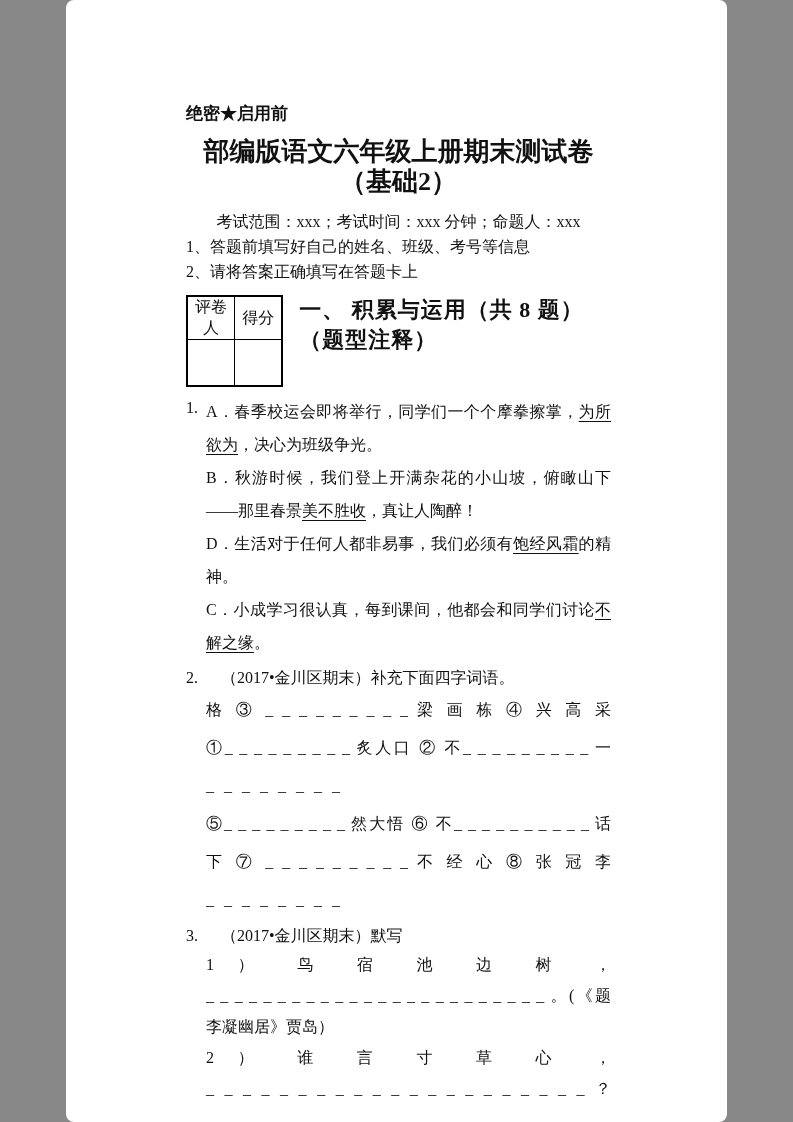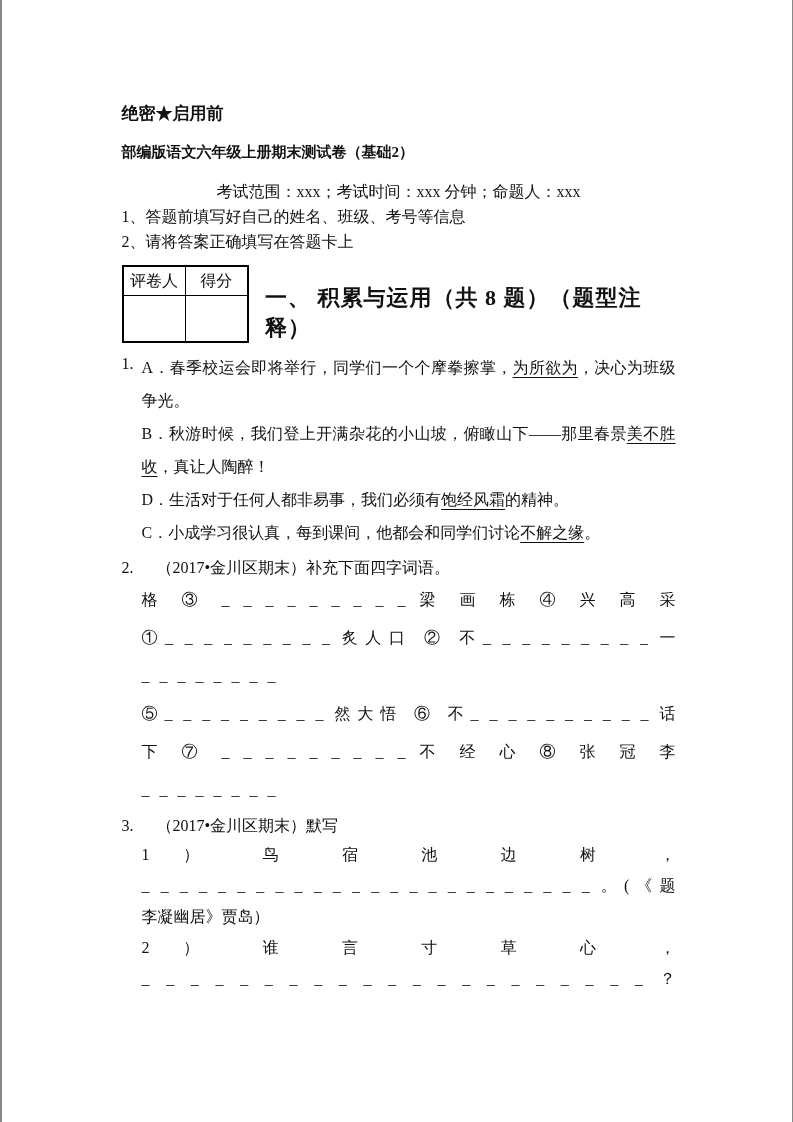--- a/index.html
+++ b/index.html
@@ -1,26 +1,26 @@
 <!DOCTYPE html>
 <html lang="zh"><head>
 <meta charset="utf-8">
 <style>
   html,body{margin:0;padding:0;background:#888;}
   .page{
-    width:790px;height:1122px;background:#ffffff;margin:0 auto;
+    width:661px;height:1122px;background:#ffffff;margin:0 auto;
     box-sizing:border-box;padding:103px 116px 0 120px;
     font-family:"Liberation Serif","DejaVu Serif",serif;
-    color:#111;font-size:16px;position:relative;overflow:hidden;
+    color:#111;font-size:16px;position:relative;overflow:hidden;border-radius:8px;
   }
   .secret{font-weight:bold;font-size:17px;line-height:22px;}
-  .title{font-weight:bold;font-size:15px;line-height:30px;margin-top:12px;}
+  .title{font-weight:bold;font-size:26px;line-height:30px;text-align:center;margin-top:12px;}
   .subtitle{font-size:16px;line-height:24px;text-align:center;margin-top:13px;}
   .notices{font-size:16px;line-height:25px;}
-  .score-section{margin-top:11px;display:flex;align-items:flex-end;}
+  .score-section{margin-top:11px;display:flex;align-items:flex-start;}
   table.score-table{border-collapse:collapse;border:2px solid #000;table-layout:fixed;}
   table.score-table td{border:1px solid #000;width:63px;text-align:center;font-size:16px;padding:0;}
   table.score-table tr.hdr td{height:28px;}
   table.score-table tr.blank td{height:45px;}
   .section-heading{font-weight:bold;font-size:22px;margin-left:16px;letter-spacing:1px;}
   .question{position:relative;padding-left:35px;}
   .q1{margin-top:8px;}
   .q2{margin-top:6px;}
   .q3{margin-top:4px;}
   .q-num{position:absolute;left:0;top:0;line-height:26px;}

